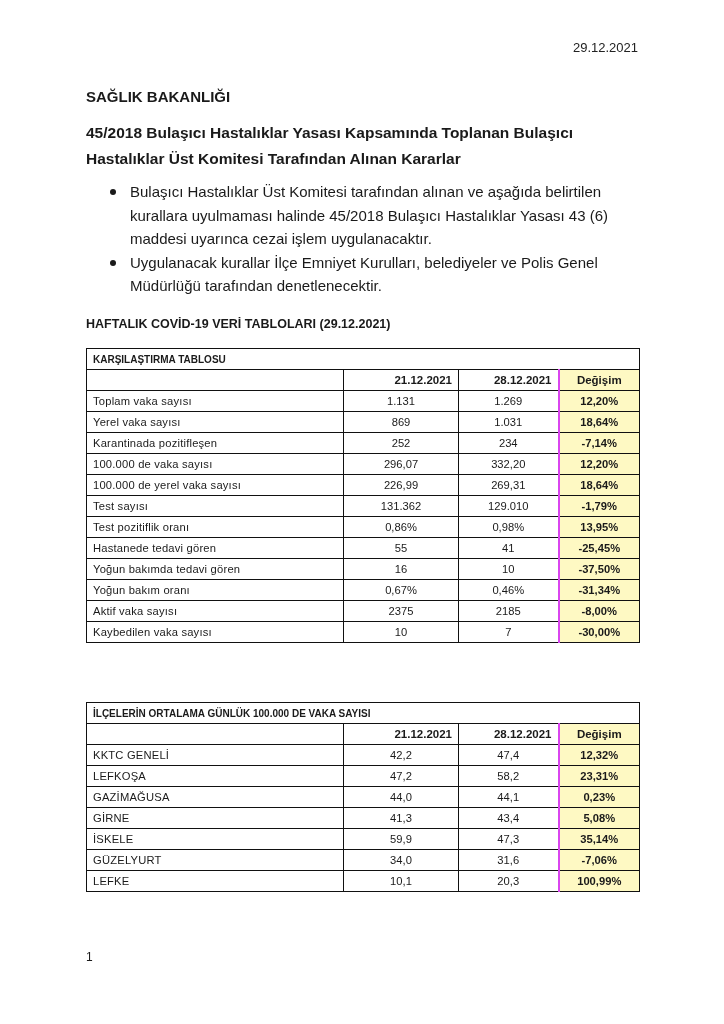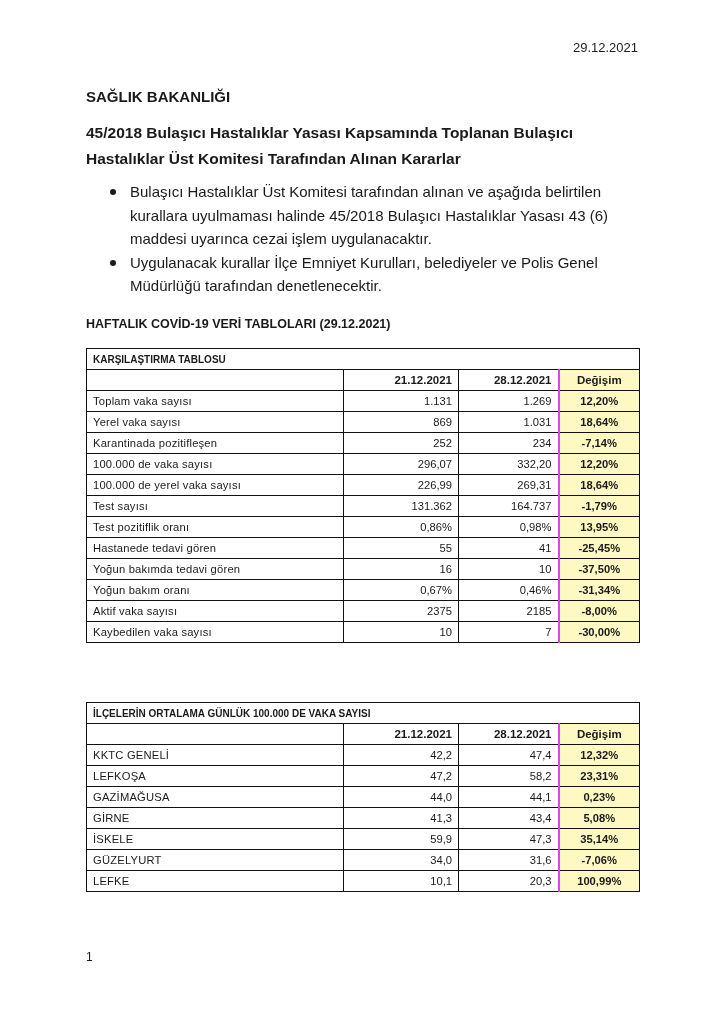--- a/index.html
+++ b/index.html
@@ -40,21 +40,21 @@
   table.data td, table.data th {
     border: 1px solid #111; height: 21px; padding: 0 6px;
     box-sizing: border-box; white-space: nowrap; overflow: hidden;
   }
   table.data { border: 1.5px solid #111; }
   table.data th.caption-cell {
     font-weight: bold; text-align: left; font-size: 10px;
   }
   table.data .hdr { font-weight: bold; text-align: right; font-size: 11.5px; }
   table.data td.label { text-align: left; letter-spacing: 0.2px; }
-  table.data td.num { text-align: right; }
+  table.data td.num { text-align: center; }
   table.data td.chg, table.data th.chg {
     text-align: center; font-weight: bold; background: #fef9c3;
     border-left: 2px solid #d946ef;
   }
   col.c1 { width: 257px; }
   col.c2 { width: 115px; }
   col.c3 { width: 100px; }
   col.c4 { width: 81px; }
   #t1 { top: 348px; }
   #t2 { top: 702px; }
@@ -127,21 +127,21 @@
       </tr>
       <tr>
         <td class="label">100.000 de yerel vaka sayısı</td>
         <td class="num">226,99</td>
         <td class="num">269,31</td>
         <td class="chg">18,64%</td>
       </tr>
       <tr>
         <td class="label">Test sayısı</td>
         <td class="num">131.362</td>
-        <td class="num">164.737</td>
+        <td class="num">129.010</td>
         <td class="chg">-1,79%</td>
       </tr>
       <tr>
         <td class="label">Test pozitiflik oranı</td>
         <td class="num">0,86%</td>
         <td class="num">0,98%</td>
         <td class="chg">13,95%</td>
       </tr>
       <tr>
         <td class="label">Hastanede tedavi gören</td>

